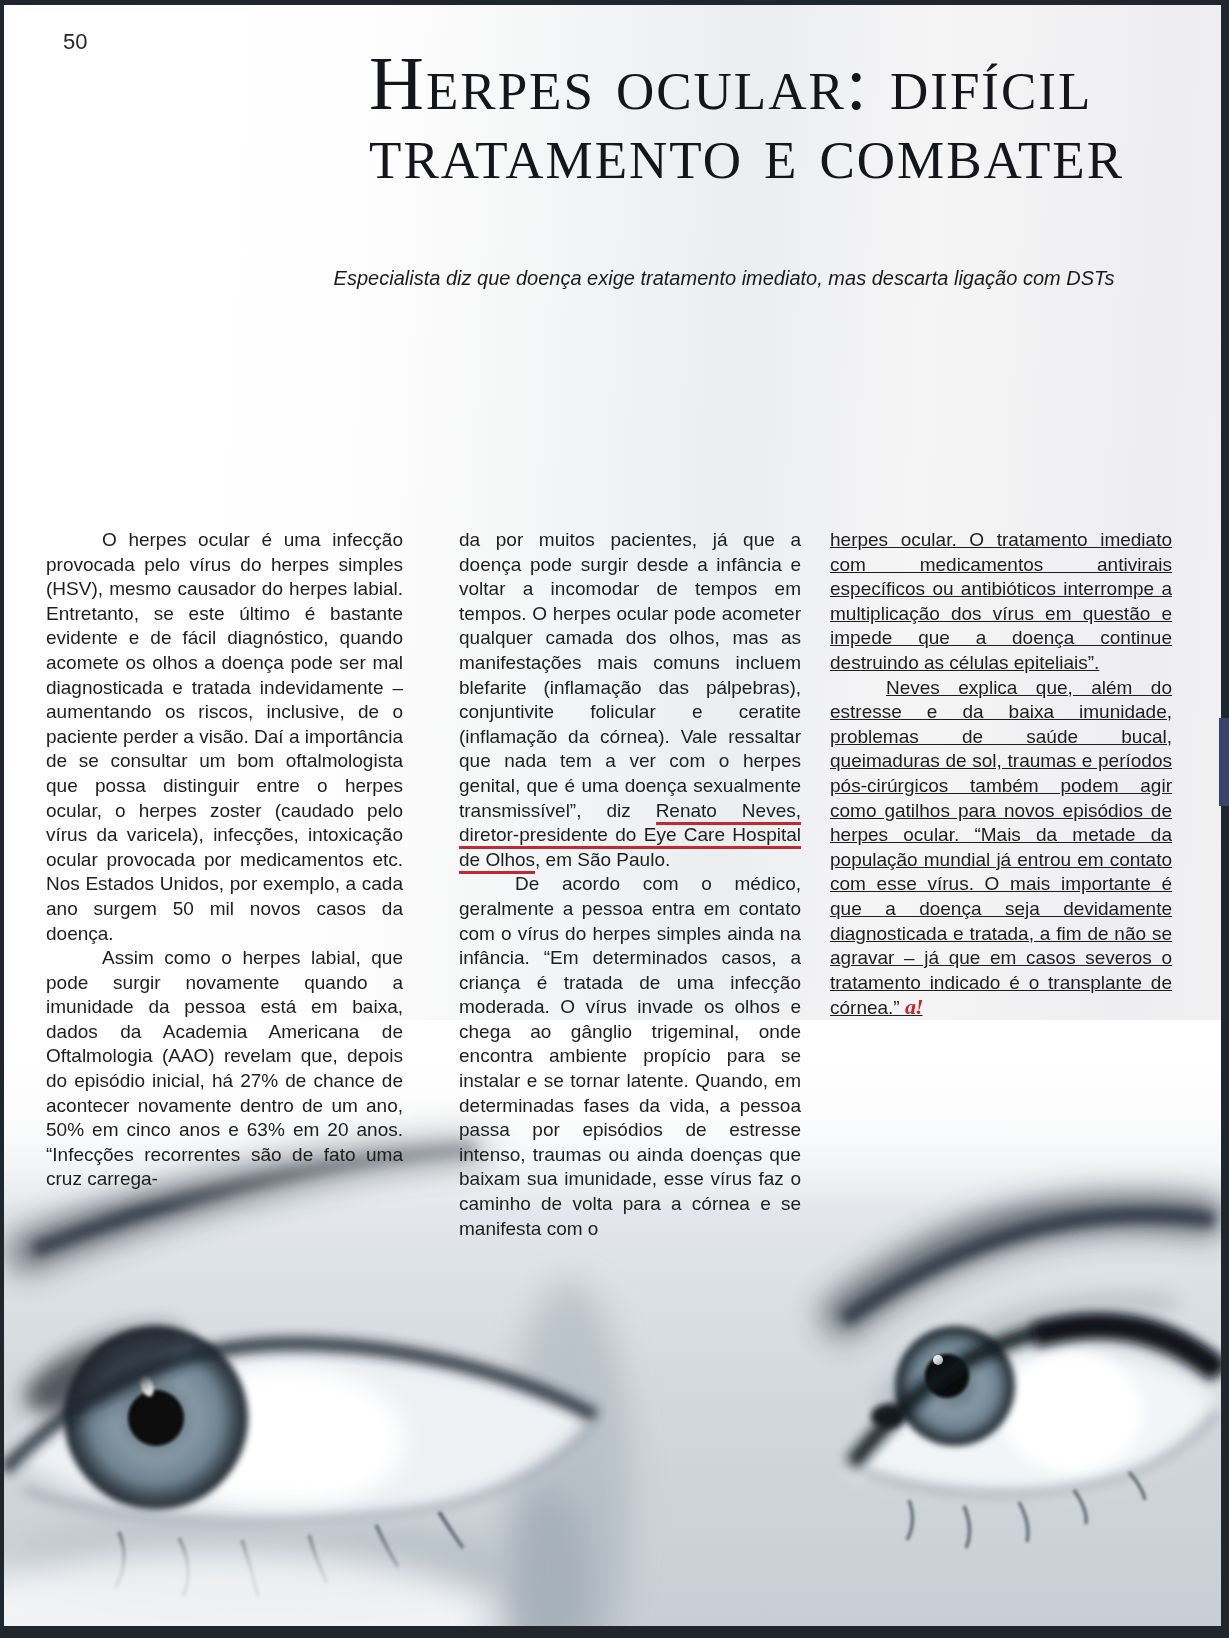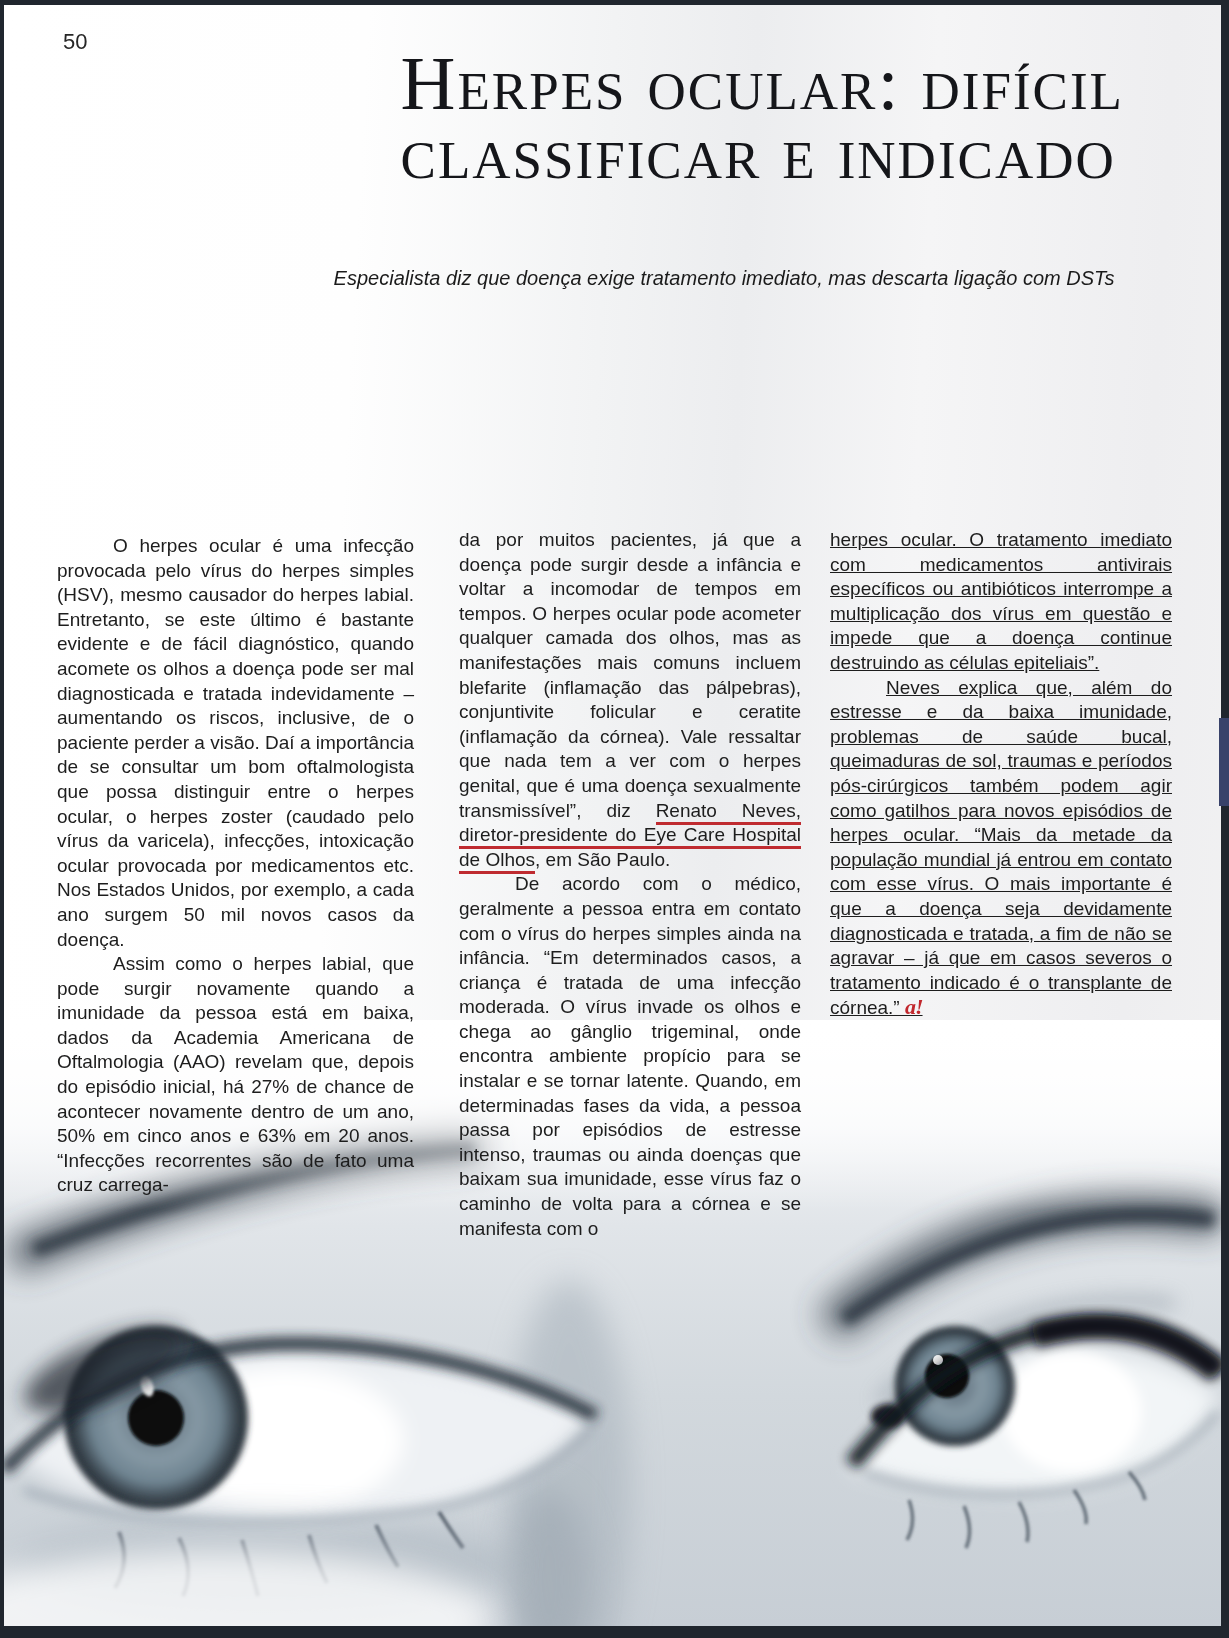--- a/index.html
+++ b/index.html
@@ -11,42 +11,42 @@
   .title{position:absolute;right:97px;top:44px;text-align:left;
          font-family:"Liberation Serif",serif;font-variant:small-caps;
          color:#15161a;letter-spacing:2px;}
   .title .t-line{font-size:76px;line-height:69px;white-space:nowrap;}
   .subtitle{position:absolute;right:97px;top:262px;width:800px;text-align:center;
             font-style:italic;font-size:20px;color:#1b1b1b;}
   .col{position:absolute;top:523px;font-size:19px;line-height:24.6px;color:#1d1d1d;
        text-align:justify;z-index:3;}
   .col p{margin:0;}
   .indent{text-indent:56px;}
-  .col1{left:53px;width:357px;margin-top:6px;}
+  .col1{left:42px;width:357px;}
   .col2{left:455px;width:342px;}
   .col3{left:826px;width:342px;text-decoration:underline;}
   .red-underline{border-bottom:3px solid #bf2b30;padding-bottom:1px;}
   .endmark{color:#c1272d;font-weight:700;font-style:italic;
            font-family:"Liberation Serif",serif;font-size:22px;letter-spacing:-1px;}
   .fonte{margin-top:40px;font-style:italic;}
   .photo{position:absolute;left:0;top:1015px;width:1217px;height:606px;z-index:1;}
   .photo svg{display:block;width:100%;height:100%;}
   .edge-tab{position:absolute;right:0;top:718px;width:10px;height:88px;background:#38426a;z-index:5;}
 </style>
 </head>
 <body>
 
 <div class="shot">
   <div class="page">
 
     <div class="pagenum">50</div>
 
     <div class="title">
       <div class="t-line">Herpes ocular: difícil</div>
-      <div class="t-line">classificar e indicado</div>
+      <div class="t-line">tratamento e combater</div>
     </div>
 
     <div class="subtitle">Especialista diz que doença exige tratamento imediato, mas descarta ligação com DSTs</div>
 
     <div class="col col1">
       <p class="indent">O herpes ocular é uma infecção provocada pelo vírus do herpes simples (HSV), mesmo causador do herpes labial. Entretanto, se este último é bastante evidente e de fácil diagnóstico, quando acomete os olhos a doença pode ser mal diagnosticada e tratada indevidamente – aumentando os riscos, inclusive, de o paciente perder a visão. Daí a importância de se consultar um bom oftalmologista que possa distinguir entre o herpes ocular, o herpes zoster (caudado pelo vírus da varicela), infecções, intoxicação ocular provocada por medicamentos etc. Nos Estados Unidos, por exemplo, a cada ano surgem 50 mil novos casos da doença.</p>
       <p class="indent">Assim como o herpes labial, que pode surgir novamente quando a imunidade da pessoa está em baixa, dados da Academia Americana de Oftalmologia (AAO) revelam que, depois do episódio inicial, há 27% de chance de acontecer novamente dentro de um ano, 50% em cinco anos e 63% em 20 anos. “Infecções recorrentes são de fato uma cruz carrega-</p>
     </div>
 
     <div class="col col2">

